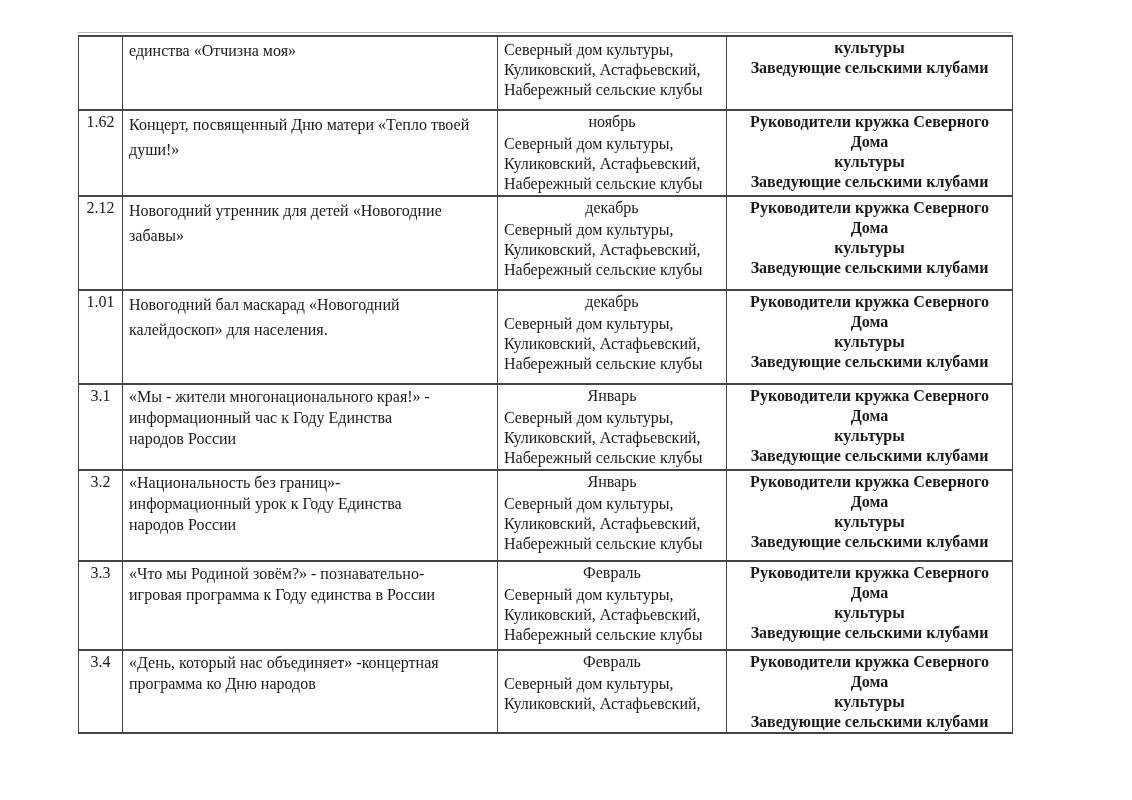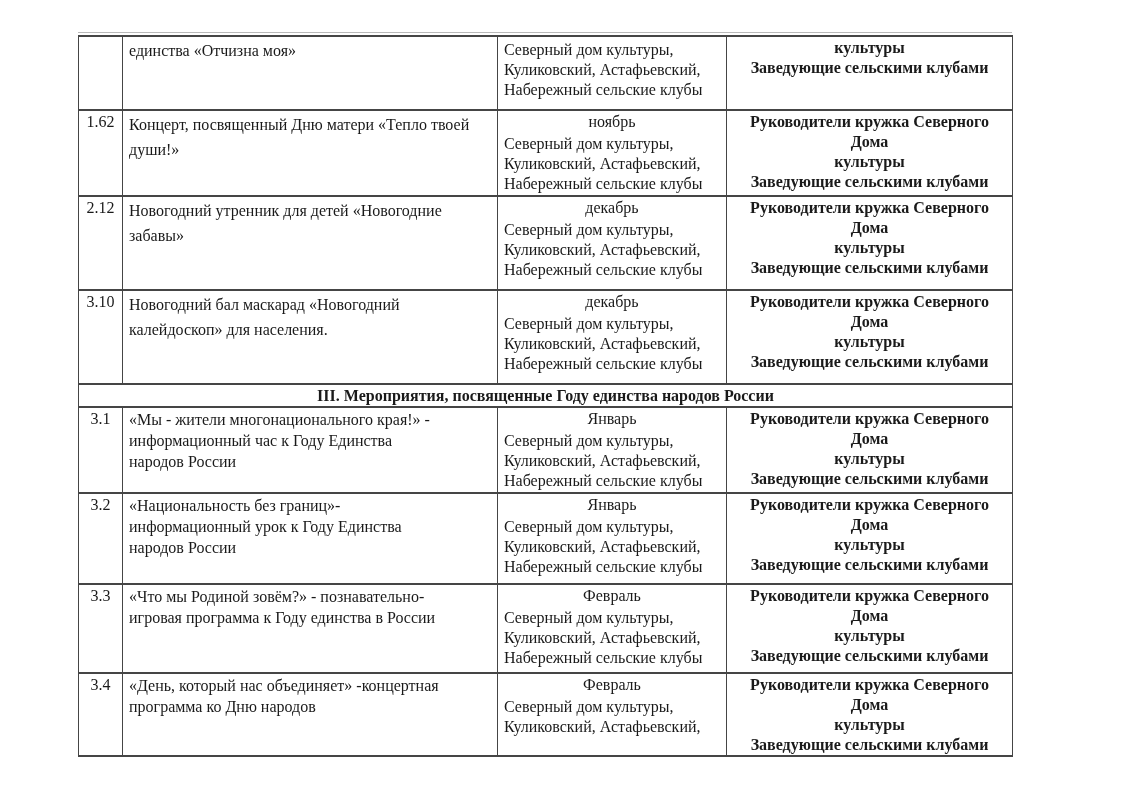--- a/index.html
+++ b/index.html
@@ -143,37 +143,34 @@
             <div class="venues">Северный дом культуры,
 Куликовский, Астафьевский,
 Набережный сельские клубы</div>
           </td>
           <td class="resp">Руководители кружка Северного Дома
 культуры
 Заведующие сельскими клубами</td>
         </tr>
 
         <tr class="s2 h94">
-          <td class="num">3.10</td>
+          <td class="num">1.01</td>
           <td class="event">Новогодний бал маскарад «Новогодний
 калейдоскоп» для населения.</td>
           <td class="when">
             <div class="month">декабрь</div>
             <div class="venues">Северный дом культуры,
 Куликовский, Астафьевский,
 Набережный сельские клубы</div>
           </td>
           <td class="resp">Руководители кружка Северного Дома
 культуры
 Заведующие сельскими клубами</td>
         </tr>
 
-        <tr class="h22">
-          <td colspan="4" class="section">III. Мероприятия, посвященные Году единства народов России</td>
-        </tr>
 
         <tr class="s3 h86">
           <td class="num">3.1</td>
           <td class="event">«Мы - жители многонационального края!» -
 информационный час к Году Единства
 народов России</td>
           <td class="when">
             <div class="month">Январь</div>
             <div class="venues">Северный дом культуры,
 Куликовский, Астафьевский,

